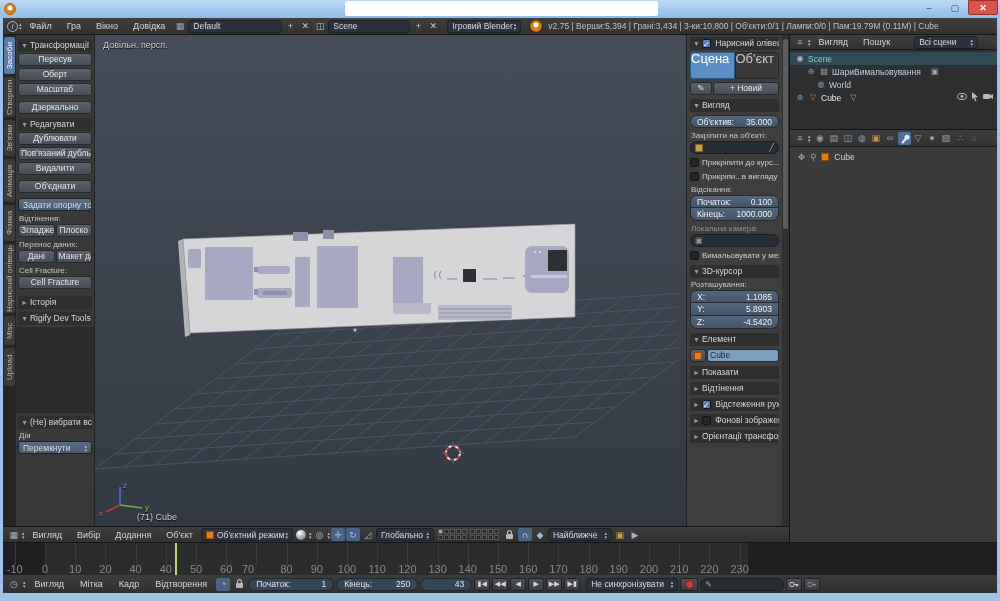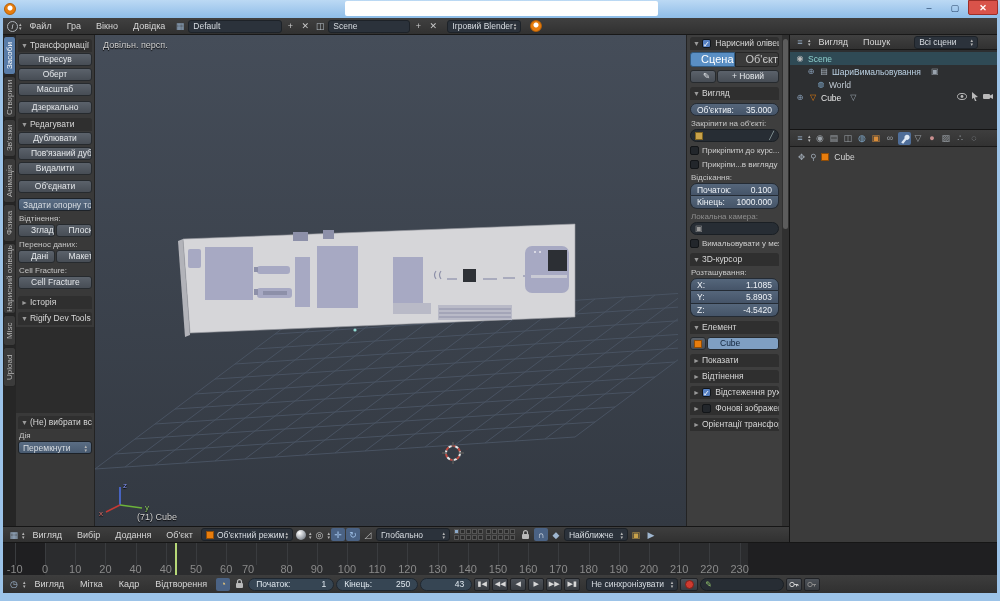--- a/index.html
+++ b/index.html
@@ -31,21 +31,21 @@
         background:#3b3b3b;border:1px solid #242424;border-radius:3px;
         display:flex;align-items:center;justify-content:center;overflow:hidden;white-space:nowrap;}
   .vtab.active{background:#587ca8;color:#fff;}
   .toolshelf{width:79px;background:#393939;border-right:1px solid #232323;padding:1px 2px;
              display:flex;flex-direction:column;overflow:hidden;}
   .hdr{font-size:8.5px;color:#d8d8d8;background:#2f2f2f;border-radius:3px 3px 0 0;height:13px;
        line-height:13px;padding:0 3px;margin-top:3px;white-space:nowrap;overflow:hidden;flex-shrink:0;}
   .car{color:#9a9a9a;font-size:7px;margin-right:2px;}
   .btn{background:linear-gradient(#5b626b,#474d55);border:1px solid #262a2e;border-radius:3px;
        color:#e4e7ea;font-size:8.5px;height:13px;line-height:11px;text-align:center;
-       white-space:nowrap;overflow:hidden;margin:1px 0;padding:0 12px;flex-shrink:0;}
+       white-space:nowrap;overflow:hidden;margin:1px 0;padding:0 2px;flex-shrink:0;}
   .btnrow{display:flex;gap:1px;margin:1px 0;flex-shrink:0;}
   .btnrow .btn{flex:1;margin:0;}
   .lbl{font-size:8px;color:#c6c6c6;margin:2px 1px 0;white-space:nowrap;overflow:hidden;flex-shrink:0;}
   .lbl.dim{color:#8f8f8f;}
   .ud{display:inline-flex;flex-direction:column;line-height:4px;font-size:5px;color:#b8b8b8;margin-left:auto;}
   .dd{background:#2b323b;border:1px solid #1d2228;border-radius:3px;color:#d8dde2;font-size:8.5px;
       height:13px;display:flex;align-items:center;padding:0 4px;margin:1px 0;white-space:nowrap;overflow:hidden;flex-shrink:0;}
   .dd.lit{background:linear-gradient(#5a6d84,#485a70);}
   .slider{background:linear-gradient(#55667b,#455468);border:1px solid #242b34;border-radius:7px;
           height:13px;display:flex;align-items:center;padding:0 6px;font-size:8.5px;color:#eef2f7;
@@ -76,21 +76,21 @@
   .layers{display:flex;gap:3px;margin:0 3px;}
   .lgrid{display:grid;grid-template-columns:repeat(5,5px);grid-template-rows:repeat(2,5px);gap:1px;}
   .lcell{background:#2b2b2b;border:1px solid #555;}
   .lcell.on{background:#8ca9c9;}
   
   .npanel{width:96px;background:#3e3e3e;border-left:1px solid #232323;padding:1px 3px;
           display:flex;flex-direction:column;overflow:hidden;}
   .nscroll{width:7px;background:#303030;position:relative;}
   .nscroll .thumb{position:absolute;left:1px;top:4px;width:5px;height:190px;background:#5c5c5c;border-radius:3px;}
   .tabpair{display:flex;margin:2px 0;}
-  .tabpair .t{flex:1;height:15px;line-height:12px;text-align:right;font-size:11px;
+  .tabpair .t{flex:1;height:27px;line-height:12px;text-align:left;font-size:13px;
               background:#3a3a3a;border:1px solid #262626;color:#c8c8c8;}
   .tabpair .t.active{background:#5a8fc4;color:#fff;border-color:#31597f;border-radius:3px 0 0 3px;}
   .tabpair .t:last-child{border-radius:0 3px 3px 0;}
   
   .rightcol{width:208px;display:flex;flex-direction:column;border-left:1px solid #141414;}
   .outliner{height:94px;background:#2d2f31;display:flex;flex-direction:column;}
   .outbody{flex:1;position:relative;padding-top:2px;}
   .orow{display:flex;align-items:center;height:13px;font-size:8.5px;color:#ccd1d6;gap:3px;padding-left:5px;white-space:nowrap;}
   .orow .ic{font-size:8px;width:10px;text-align:center;flex-shrink:0;}
   .osel{background:#2f4a55;color:#8ed0cd;}
@@ -160,20 +160,21 @@
       <span class="icbtn">+</span>
       <span class="icbtn">✕</span>
       <div class="dd" style="width:74px;margin-left:6px">
         <span>Ігровий Blender</span>
         <span class="ud">
             <span>▴</span>
             <span>▾</span>
           </span>
       </div>
       <div class="blogo" style="margin-left:8px"></div>
+      <span class="stats" style="margin-left:5px">v2.75 | Верши:5,394 | Грані:3,434 | 3-ки:10,800 | Об'єкти:0/1 | Лампи:0/0 | Пам:19.79M (0.11M) | Cube</span>
     </div>
 
     <div class="middle">
       <div class="leftpane">
         <div class="workarea">
 
           <div class="tabstrip">
             <div class="vtab active" style="height:39px">Засоби</div>
             <div class="vtab" style="height:42px">Створити</div>
             <div class="vtab" style="height:38px">Зв'язки</div>
@@ -420,21 +421,21 @@
               <span>▾</span>
             </span>
           <span class="icbtn" style="color:#c8c8c8">◎</span>
           <span class="ud" style="margin:0">
               <span>▴</span>
               <span>▾</span>
             </span>
           <span class="icbtn lit" style="color:#9fc0e8">✛</span>
           <span class="icbtn lit" style="color:#9fc0e8">↻</span>
           <span class="icbtn" style="color:#b8b8b8">◿</span>
-          <div class="dd" style="width:74px">
+          <div class="dd" style="width:58px">
             <span>Глобально</span>
               <span class="ud">
                 <span>▴</span>
                 <span>▾</span>
               </span>
           </div>
           <div class="layers">
             <div class="lgrid">
               <span class="lcell on"></span>
                 <span class="lcell"></span>

